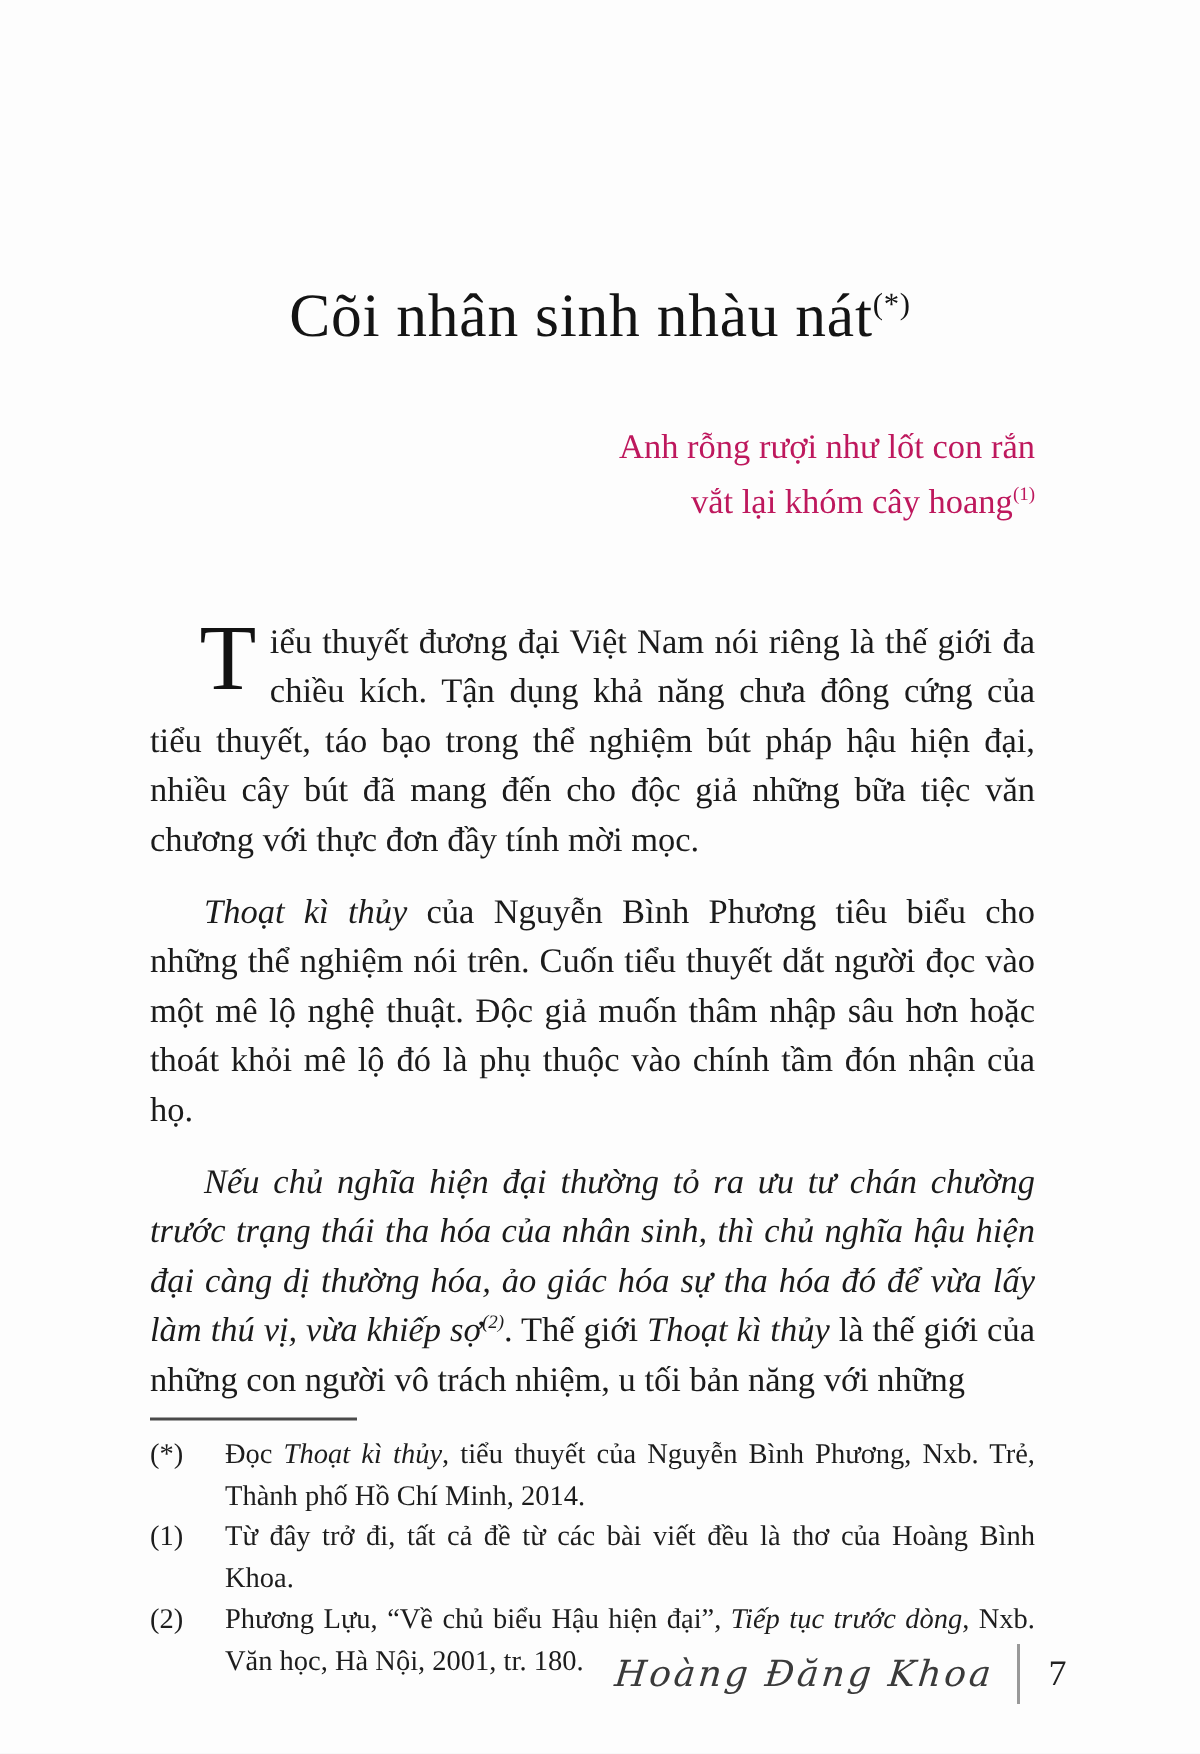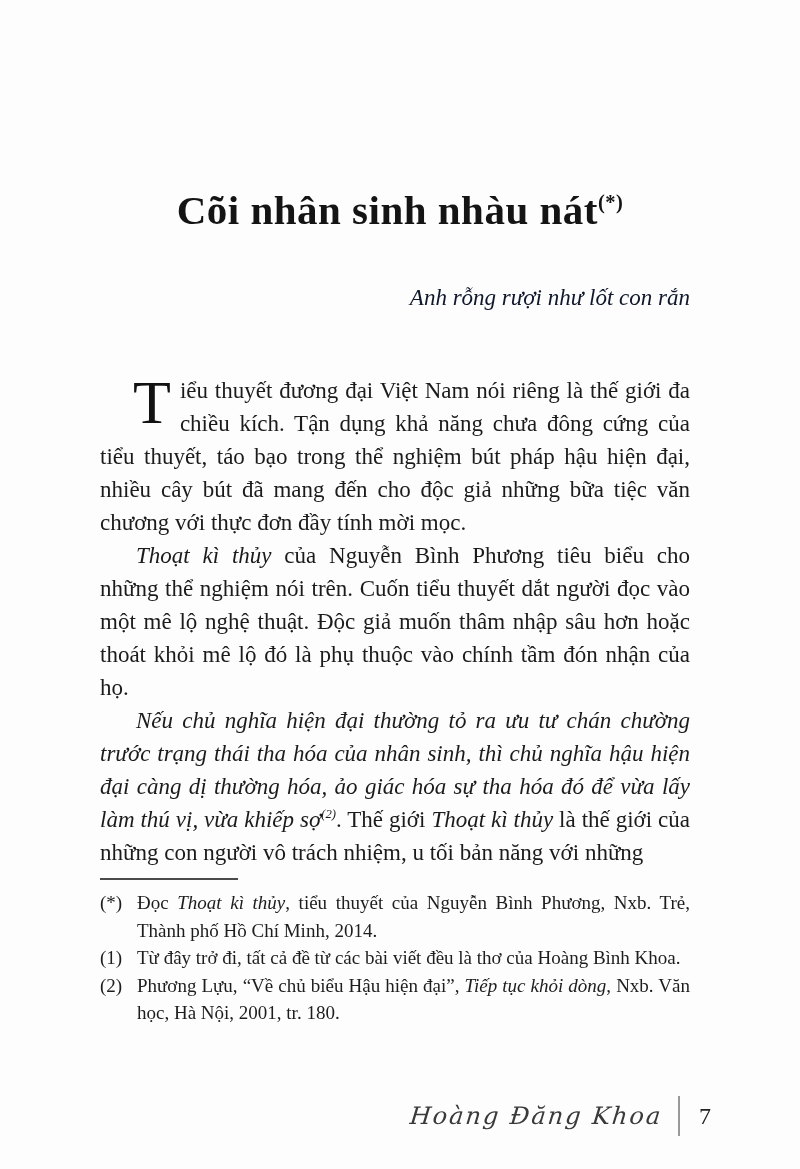--- a/index.html
+++ b/index.html
@@ -13,54 +13,53 @@
     color: #1c1c1c;
     font-family: "Liberation Serif", "DejaVu Serif", serif;
     overflow: hidden;
   }
   
   .title {
     margin: 0;
     padding-top: 188px;
     text-align: center;
     font-size: 41px;
-    font-weight: 700;
+    font-weight: 400;
     line-height: 1.1;
     color: #141414;
     letter-spacing: 0.5px;
   }
   .title sup {
     font-size: 0.5em;
     vertical-align: super;
     line-height: 0;
   }
   
   .epigraph {
     margin: 46px 110px 0 100px;
     text-align: right;
-    font-style: italic;
     font-size: 23px;
     line-height: 37px;
-    color: #0f172a;
+    color: #be185d;
   }
   .epigraph sup {
     font-size: 0.55em;
     vertical-align: super;
     line-height: 0;
   }
   
   .body {
     margin: 58px 110px 0 100px;
     font-size: 23px;
     line-height: 33px;
     text-align: justify;
     color: #1b1b1b;
   }
   .body p { margin: 0; }
-  .body p + p { margin-top: 0; }
+  .body p + p { margin-top: 15px; }
   .body p.indented { text-indent: 36px; }
   .dropcap {
     float: left;
     font-size: 62px;
     line-height: 50px;
     margin: 3px 9px 0 33px;
     color: #121212;
   }
   .sup-note {
     font-size: 0.55em;
@@ -76,21 +75,21 @@
     border-top: 2px solid #4a4a4a;
   }
   .footnotes {
     margin: 9px 110px 0 100px;
     font-size: 19px;
     line-height: 27.5px;
     color: #1d1d1d;
   }
   .fn { display: flex; }
   .fn-marker { flex: none; width: 37px; }
-  .fn-text { flex: 1; text-align: justify; }
+  .fn-text { flex: 1; text-align: justify; margin-left: 13px; }
   
   .footer {
     position: absolute;
     top: 1094px;
     right: 86px;
     display: flex;
     align-items: center;
     gap: 16px;
     height: 44px;
   }
@@ -116,20 +115,21 @@
 </style>
 </head>
 <body>
 
 <div class="page">
 
   <h1 class="title"><span>Cõi nhân sinh nhàu nát</span><sup>(*)</sup></h1>
 
   <div class="epigraph">
     <div><span>Anh rỗng rượi như lốt con rắn</span></div>
+    <div><span>vắt lại khóm cây hoang</span><sup>(1)</sup></div>
   </div>
 
   <div class="body">
     <p><span class="dropcap">T</span><span>iểu thuyết đương đại Việt Nam nói riêng là thế giới đa chiều kích. Tận dụng khả năng chưa đông cứng của tiểu thuyết, táo bạo trong thể nghiệm bút pháp hậu hiện đại, nhiều cây bút đã mang đến cho độc giả những bữa tiệc văn chương với thực đơn đầy tính mời mọc.</span></p>
     <p class="indented"><span class="it">Thoạt kì thủy</span><span> của Nguyễn Bình Phương tiêu biểu cho những thể nghiệm nói trên. Cuốn tiểu thuyết dắt người đọc vào một mê lộ nghệ thuật. Độc giả muốn thâm nhập sâu hơn hoặc thoát khỏi mê lộ đó là phụ thuộc vào chính tầm đón nhận của họ.</span></p>
     <p class="indented"><span class="it">Nếu chủ nghĩa hiện đại thường tỏ ra ưu tư chán chường trước trạng thái tha hóa của nhân sinh, thì chủ nghĩa hậu hiện đại càng dị thường hóa, ảo giác hóa sự tha hóa đó để vừa lấy làm thú vị, vừa khiếp sợ</span><sup class="sup-note it">(2)</sup><span>. Thế giới </span><span class="it">Thoạt kì thủy</span><span> là thế giới của những con người vô trách nhiệm, u tối bản năng với những</span></p>
   </div>
 
   <hr class="fn-rule">
 
@@ -137,21 +137,21 @@
     <div class="fn">
       <span class="fn-marker">(*)</span>
       <span class="fn-text"><span>Đọc </span><span class="it">Thoạt kì thủy</span><span>, tiểu thuyết của Nguyễn Bình Phương, Nxb. Trẻ, Thành phố Hồ Chí Minh, 2014.</span></span>
     </div>
     <div class="fn">
       <span class="fn-marker">(1)</span>
       <span class="fn-text"><span>Từ đây trở đi, tất cả đề từ các bài viết đều là thơ của Hoàng Bình Khoa.</span><span class="it"></span><span></span></span>
     </div>
     <div class="fn">
       <span class="fn-marker">(2)</span>
-      <span class="fn-text"><span>Phương Lựu, “Về chủ biểu Hậu hiện đại”, </span><span class="it">Tiếp tục khỏi dòng</span><span>, Nxb. Văn học, Hà Nội, 2001, tr. 180.</span></span>
+      <span class="fn-text"><span>Phương Lựu, “Về chủ biểu Hậu hiện đại”, </span><span class="it">Tiếp tục trước dòng</span><span>, Nxb. Văn học, Hà Nội, 2001, tr. 180.</span></span>
     </div>
   </div>
 
   <div class="footer">
     <span class="footer-author">Hoàng Đăng Khoa</span>
     <span class="footer-divider"></span>
     <span class="footer-pagenum">7</span>
   </div>
 
 </div>

